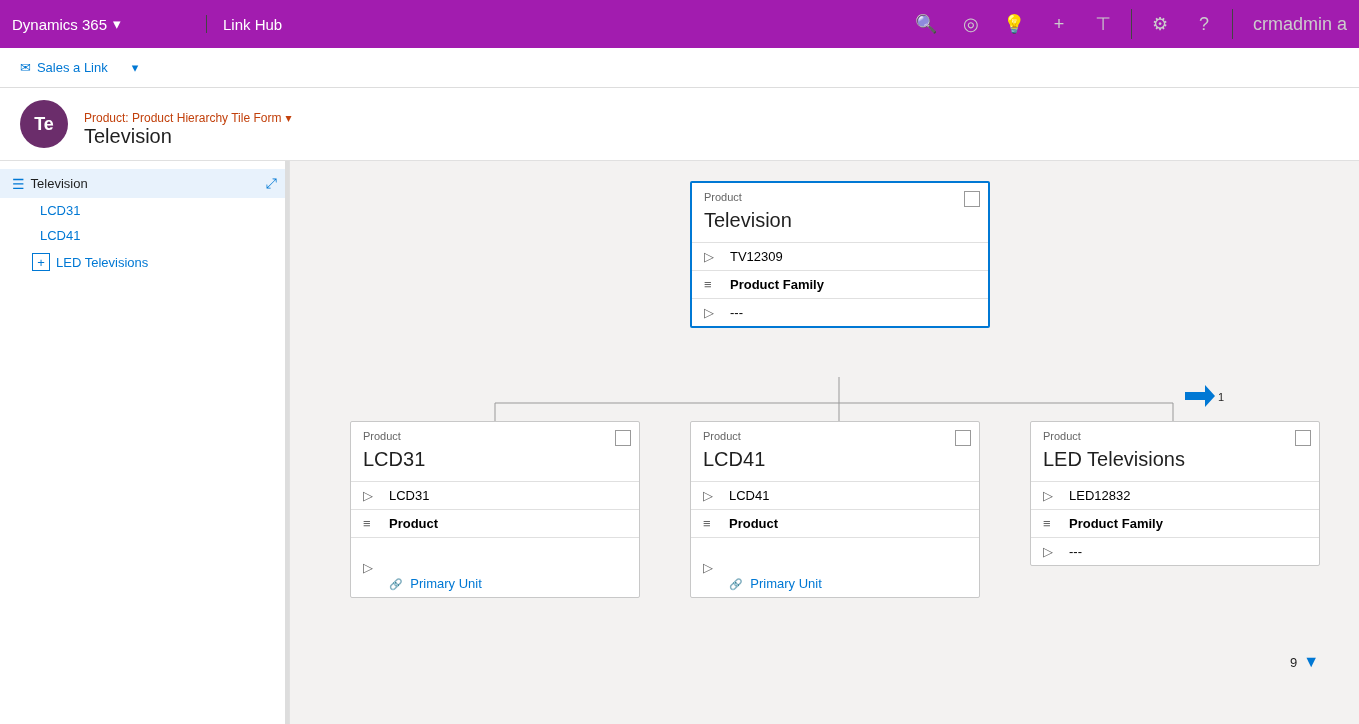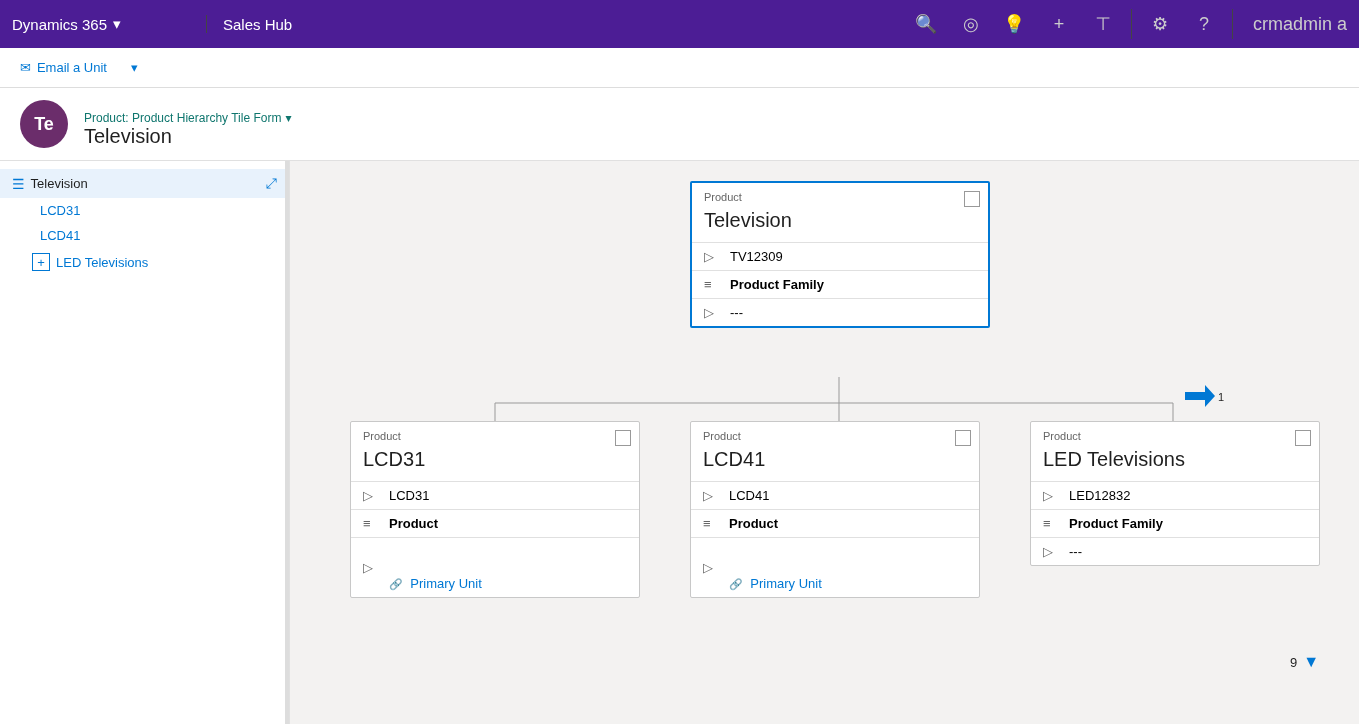--- a/index.html
+++ b/index.html
@@ -2,21 +2,21 @@
 <html><head>
   <meta charset="utf-8">
   <style>
     * { box-sizing: border-box; margin: 0; padding: 0; }
     body { font-family: 'Segoe UI', sans-serif; font-size: 14px; background: #f3f2f1; overflow: hidden; }
 
     
     .top-nav {
       display: flex;
       align-items: center;
-      background: #4c1d95;
+      background: #a21caf;
       color: #fff;
       height: 48px;
       padding: 0 0 0 12px;
     }
     .nav-brand {
       display: flex;
       align-items: center;
       gap: 6px;
       font-size: 15px;
       font-weight: 400;
@@ -89,21 +89,21 @@
       display: flex;
       align-items: center;
       justify-content: center;
       font-size: 18px;
       font-weight: 600;
       flex-shrink: 0;
     }
     .page-header-info { display: flex; flex-direction: column; }
     .page-header-form {
       font-size: 12px;
-      color: #0f766e;
+      color: #c2410c;
       display: flex;
       align-items: center;
       gap: 4px;
       cursor: pointer;
     }
     .page-header-title { font-size: 20px; font-weight: 400; color: #1f1f1f; }
 
     
     .main-layout {
       display: flex;
@@ -277,39 +277,39 @@
     }
   </style>
 </head>
 <body>
 
 <nav class="top-nav">
   <div class="nav-brand">
     <span>Dynamics 365</span>
     <span>▾</span>
   </div>
-  <span class="nav-app-name">Sales Hub</span>
+  <span class="nav-app-name">Link Hub</span>
   <div class="nav-right">
     <div class="nav-icon-btn" title="Search">🔍</div>
     <div class="nav-icon-btn" title="Target">◎</div>
     <div class="nav-icon-btn" title="What's new">💡</div>
     <div class="nav-icon-btn" title="New">+</div>
     <div class="nav-icon-btn" title="Advanced find">⊤</div>
     <div class="nav-divider"></div>
     <div class="nav-icon-btn">⚙</div>
     <div class="nav-icon-btn">?</div>
     <div class="nav-divider"></div>
     <div class="nav-user">crmadmin a</div>
   </div>
 </nav>
 
 <div class="toolbar">
   <div class="toolbar-btn">
     <span>✉</span>
-    <span>Email a Unit</span>
+    <span>Sales a Link</span>
   </div>
   <div class="toolbar-btn">
     <span>▾</span>
   </div>
 </div>
 
 <div class="page-header">
   <div class="avatar">Te</div>
   <div class="page-header-info">
     <div class="page-header-form">

